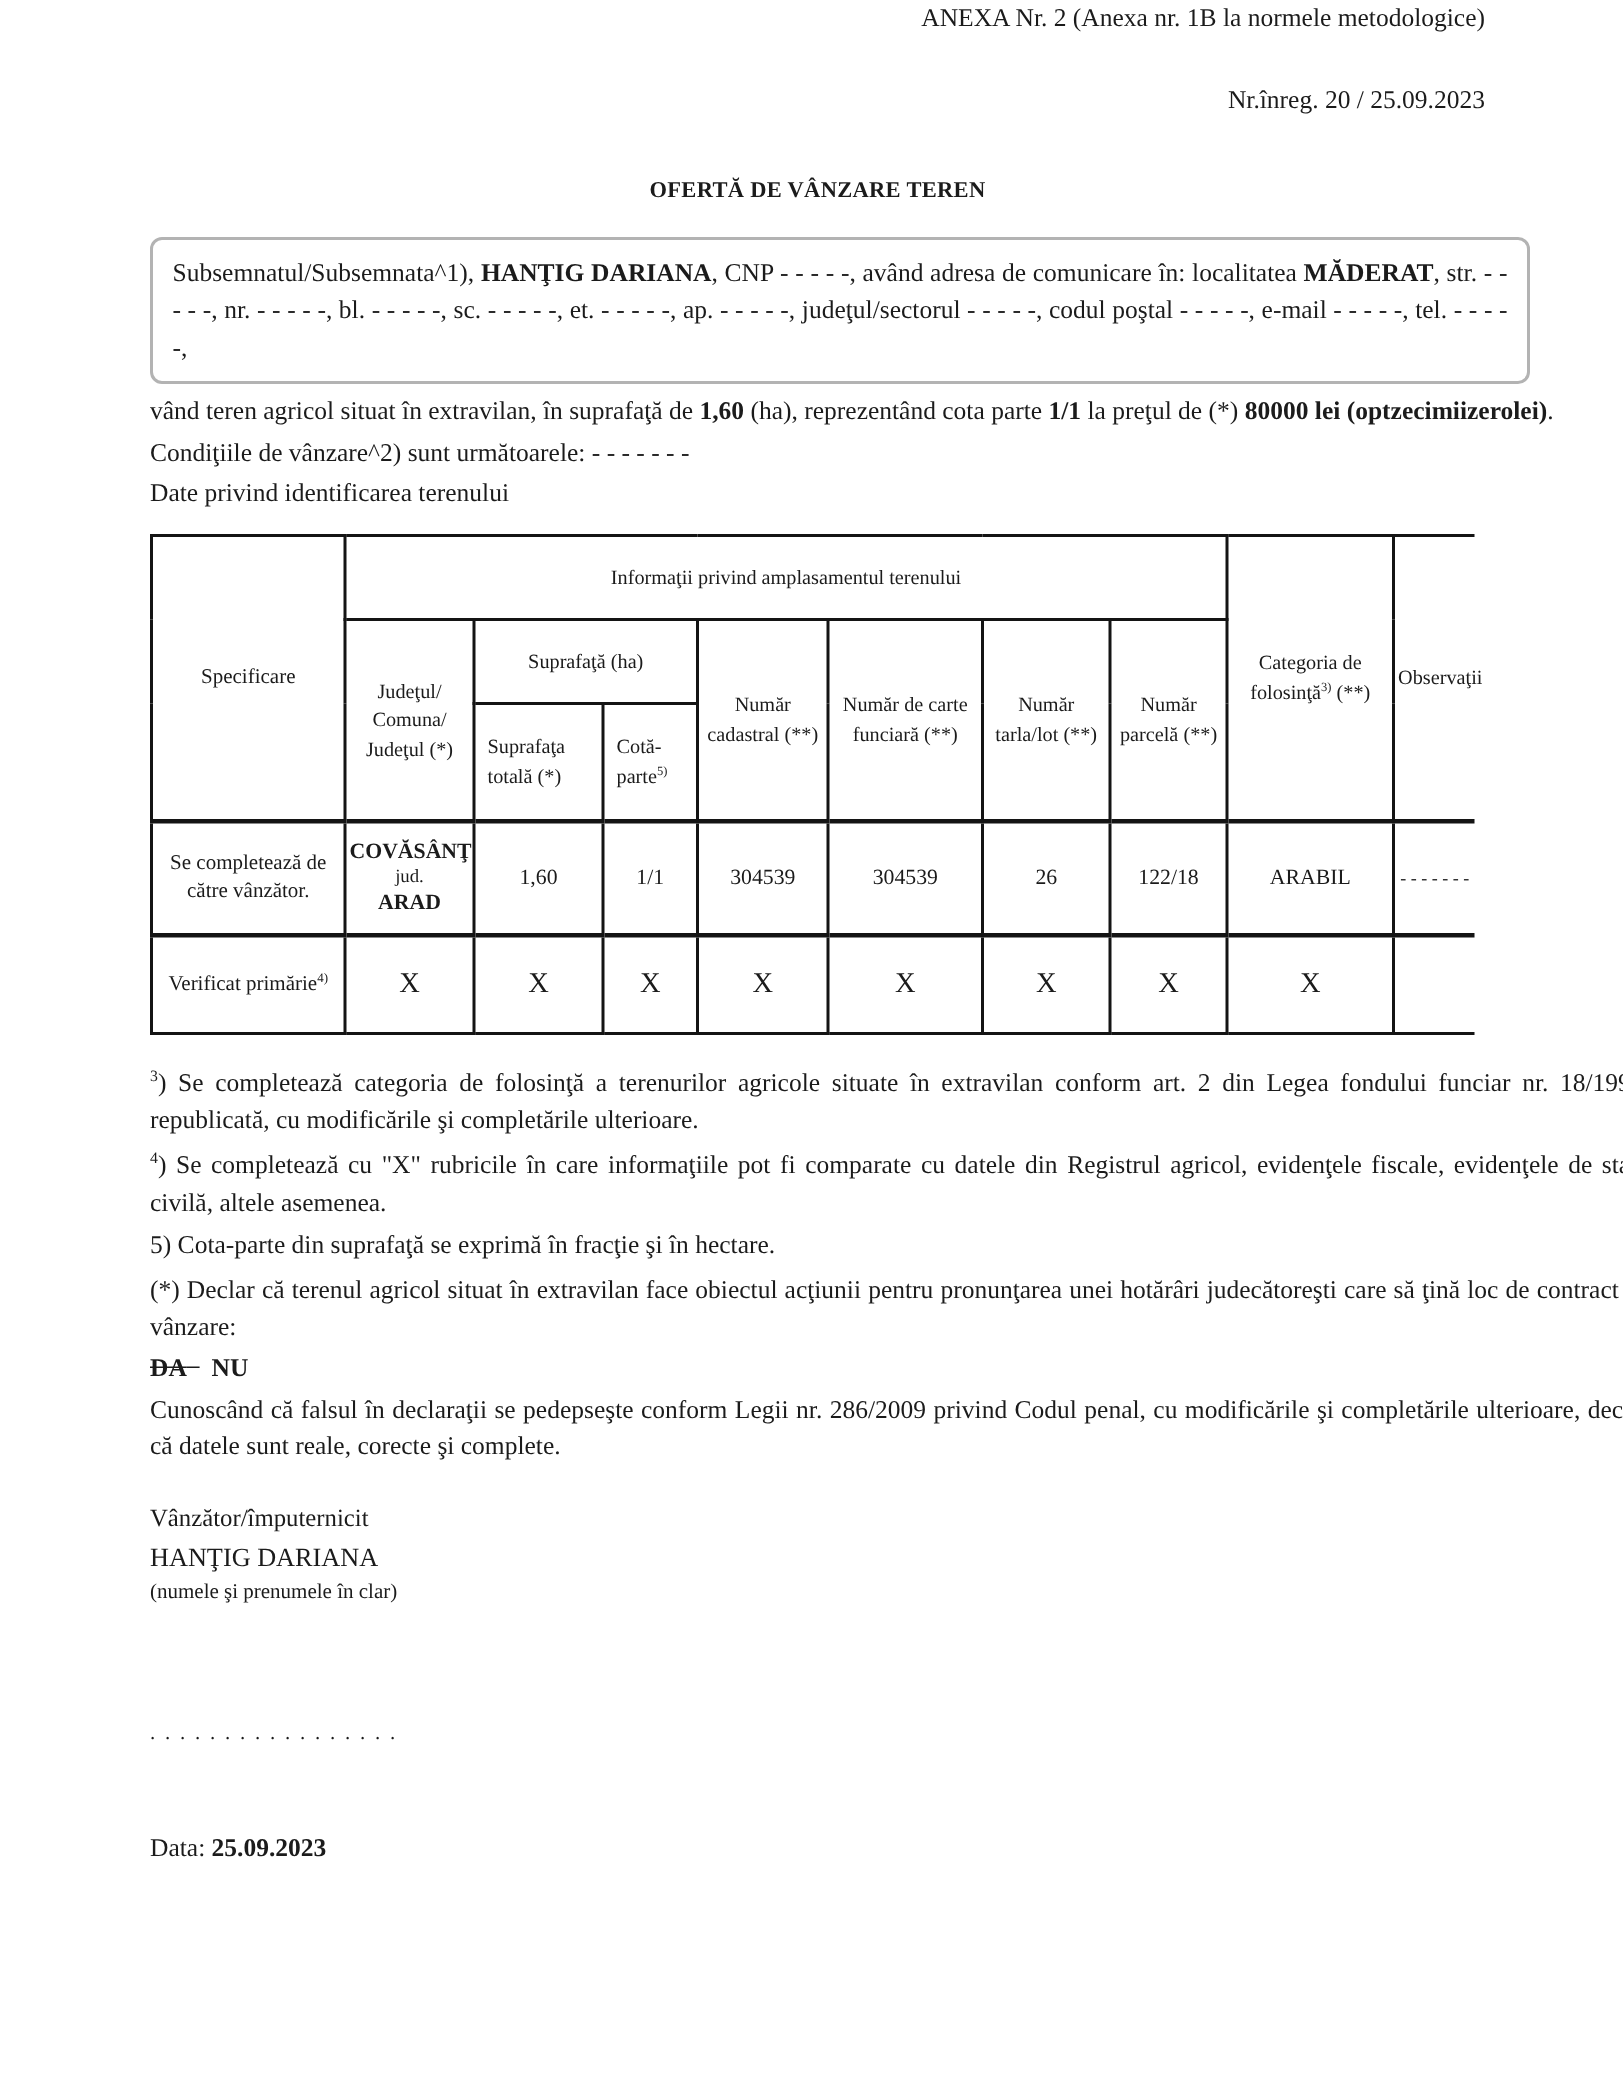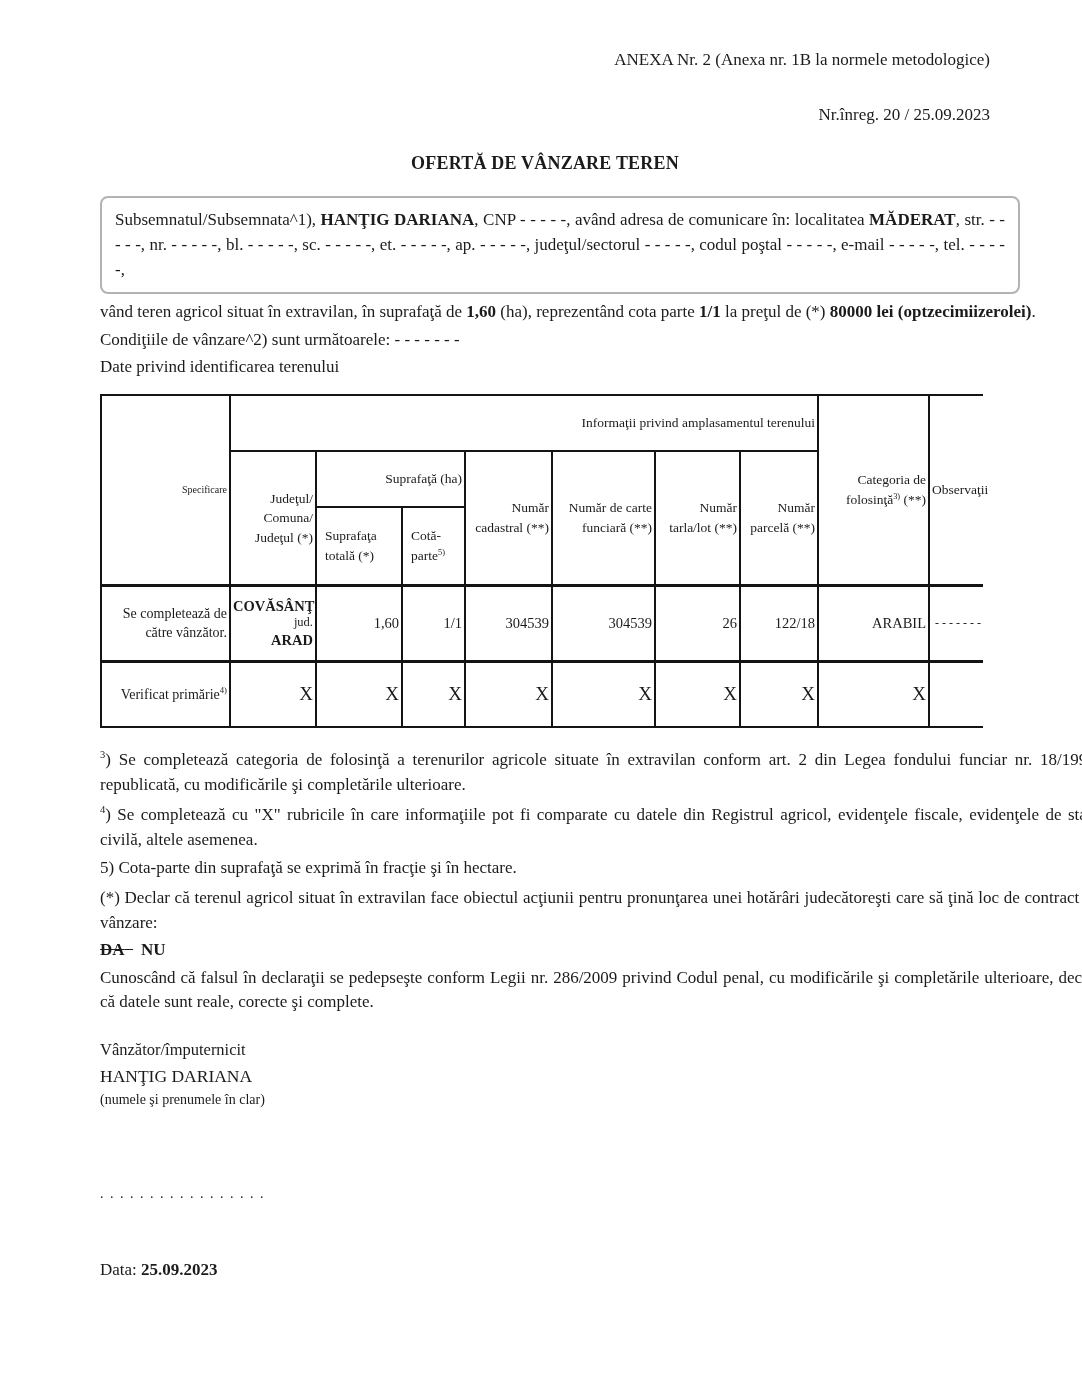--- a/index.html
+++ b/index.html
@@ -4,29 +4,29 @@
 <style>
   html, body {
     margin: 0; padding: 0;
     width: 1082px; height: 1400px;
     background: #ffffff;
     overflow: hidden;
     font-family: "Liberation Serif", "DejaVu Serif", serif;
     color: #1b1b1b;
   }
   * { box-sizing: border-box; }
-  .content { margin-left: 100px; padding-top: 48px; }
+  .content { margin-left: 100px; }
   .line { font-size: 17px; line-height: 1.45; }
   .r-align { width: 890px; text-align: right; }
   .anexa { margin-top: 0; }
   .regno { margin-top: 30px; }
   .doc-title {
     width: 890px; text-align: center;
-    font-weight: bold; font-size: 18px;
-    margin-top: 26px; letter-spacing: 0.2px;
+    font-weight: bold; font-size: 15px;
+    margin-top: 40px; letter-spacing: 0.2px;
   }
   .intro-box {
     margin-top: 22px;
     width: 920px;
     border: 2px solid #b3b3b3;
     border-radius: 8px;
     padding: 10px 13px;
     font-size: 17px; line-height: 1.45;
     text-align: justify;
   }
@@ -43,21 +43,21 @@
   
   table.land {
     border-collapse: collapse;
     table-layout: fixed;
     margin-top: 14px;
     width: 882px;
   }
   table.land th, table.land td {
     border: 2px solid #141414;
     font-weight: normal;
-    text-align: right;
+    text-align: center;
     vertical-align: middle;
     padding: 2px;
     overflow: visible;
   }
   table.land .lastcol { border-right: none; }
   table.land .hdr { font-size: 13.5px; line-height: 1.45; }
   table.land .hdr-left { text-align: left; padding-left: 8px; }
   table.land .sep-top { border-top: 3px solid #141414; }
   .cell-label { font-size: 14px; line-height: 1.4; }
   .cell-val { font-size: 14.5px; font-weight: bold; }
@@ -109,21 +109,21 @@
       <col style="width:63px">
         <col style="width:87px">
         <col style="width:103px">
       <col style="width:85px">
         <col style="width:78px">
         <col style="width:111px">
       <col style="width:54px">
     </colgroup>
     <thead>
       <tr style="height:56px">
-        <th rowspan="3" class="hdr" style="font-size:10px"><span>Specificare</span></th>
+        <th rowspan="3" class="hdr" style="font-size:14px"><span>Specificare</span></th>
         <th colspan="7" class="hdr"><span>Informaţii privind amplasamentul terenului</span></th>
         <th rowspan="3" class="hdr"><span>Categoria de</span><br><span>folosinţă</span><sup>3)</sup><span> (**)</span></th>
         <th rowspan="3" class="hdr lastcol nowrap"><span>Observaţii</span></th>
       </tr>
       <tr style="height:56px">
         <th rowspan="2" class="hdr"><span>Judeţul/</span><br><span>Comuna/</span><br><span>Judeţul (*)</span></th>
         <th colspan="2" class="hdr"><span>Suprafaţă (ha)</span></th>
         <th rowspan="2" class="hdr"><span>Număr cadastral (**)</span></th>
         <th rowspan="2" class="hdr"><span>Număr de carte funciară (**)</span></th>
         <th rowspan="2" class="hdr"><span>Număr tarla/lot (**)</span></th>

